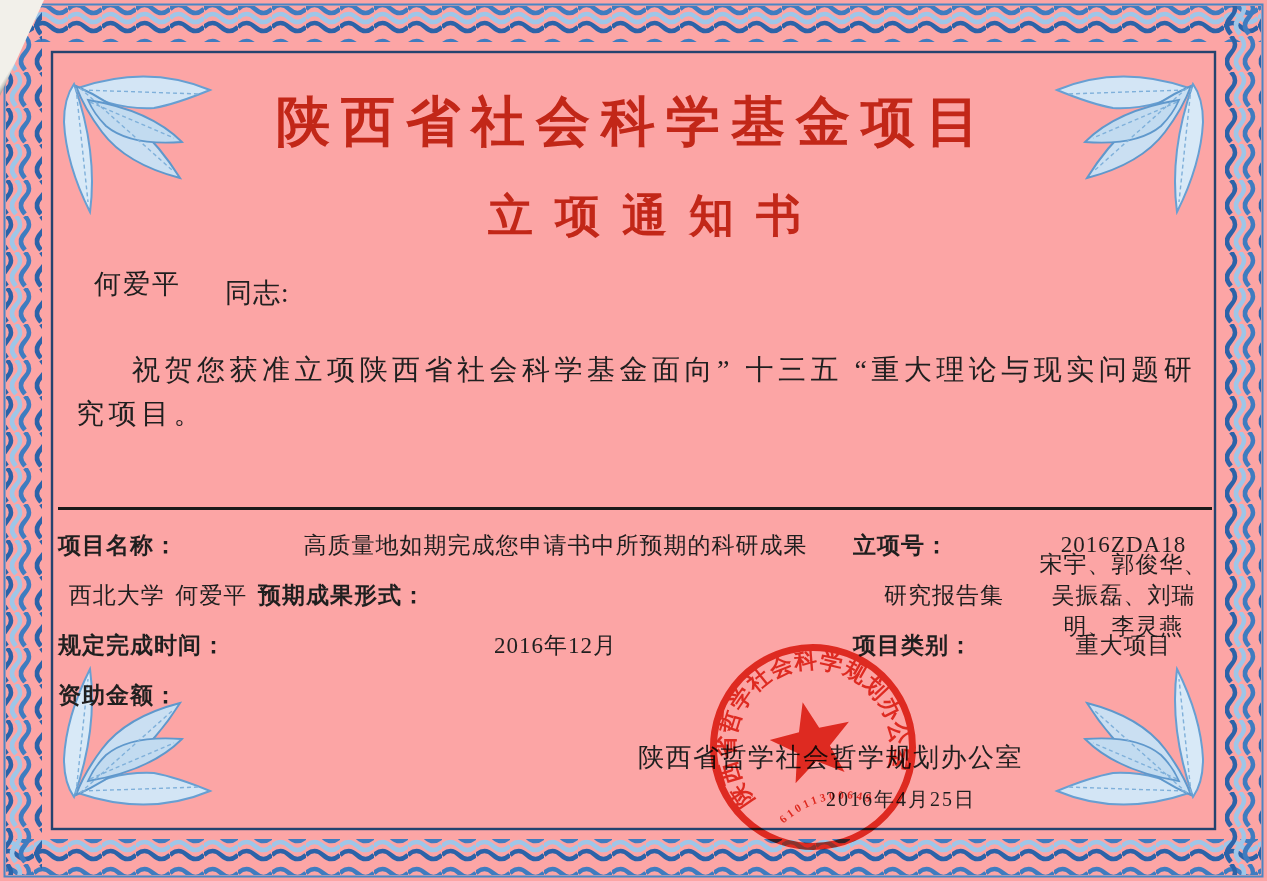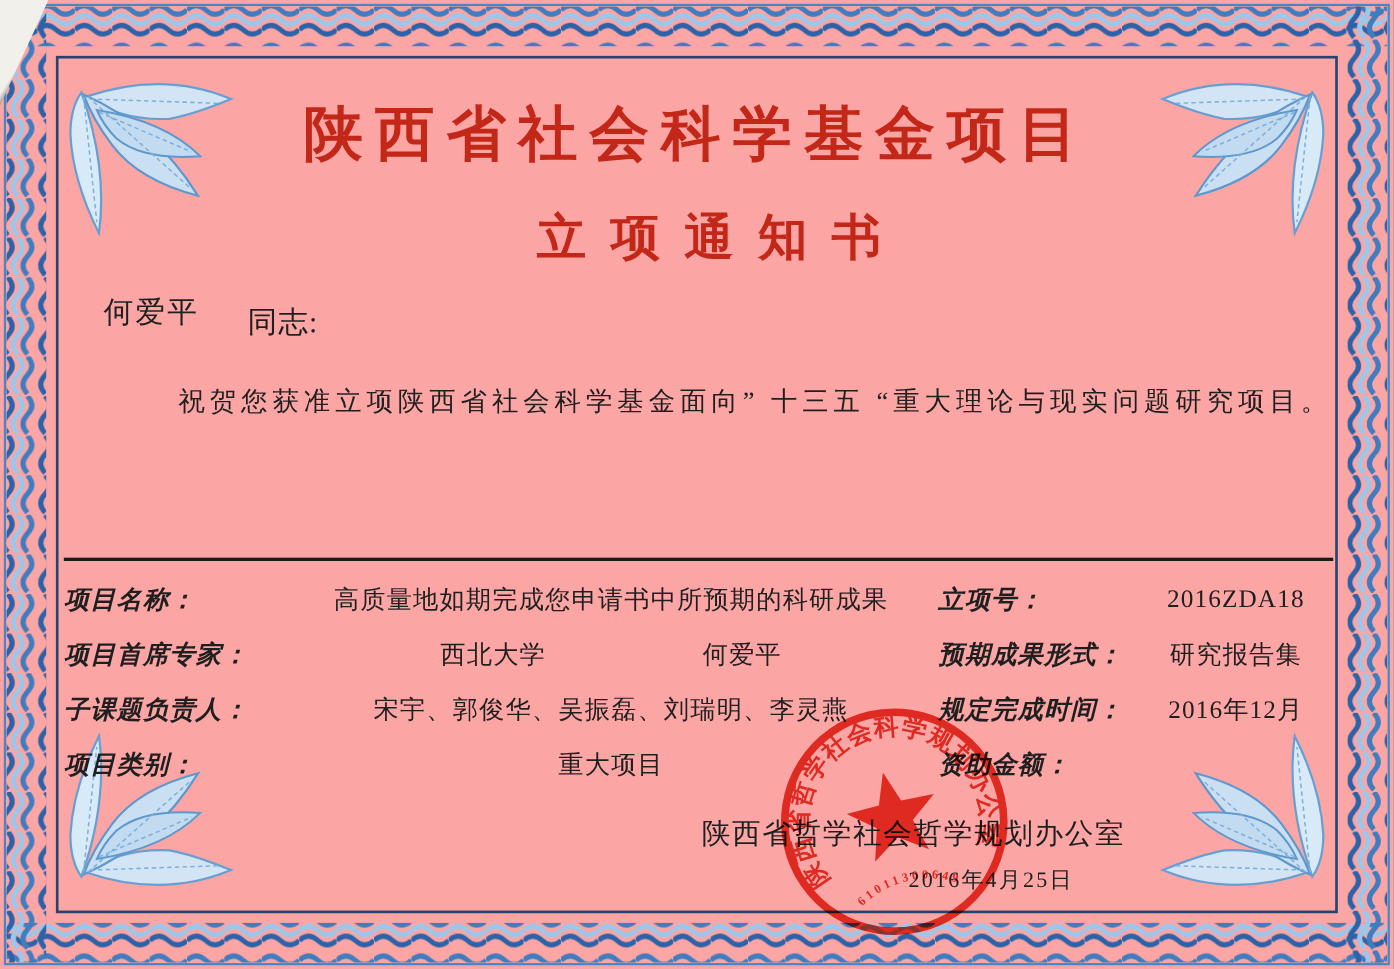--- a/index.html
+++ b/index.html
@@ -18,30 +18,30 @@
   .title1{
     position:absolute;top:86px;left:0;width:100%;text-align:center;
     font-size:54px;font-weight:700;color:#c22718;letter-spacing:11px;
   }
   .title2{
     position:absolute;top:186px;left:22px;width:100%;text-align:center;
     font-size:45px;font-weight:700;color:#c22718;letter-spacing:22px;
   }
   .greeting{position:absolute;top:266px;left:94px;font-size:27px;letter-spacing:2px;}
   .greeting .salutation{font-size:27px;margin-left:44px;position:relative;top:9px;letter-spacing:1px;}
-  .para{position:absolute;left:76px;right:56px;font-size:24px;letter-spacing:4.5px;line-height:44px;text-align:right;}
+  .para{position:absolute;left:76px;right:56px;font-size:28px;letter-spacing:4.5px;line-height:44px;}
   .para1{top:320px;text-indent:2em;}
   .para2{top:376px;text-indent:2em;}
   .divider{position:absolute;top:507px;left:58px;width:1154px;height:2.5px;background:#1b1b1b;z-index:1;}
   .fields{
     position:absolute;top:520px;left:58px;width:1154px;z-index:1;
     display:grid;grid-template-columns:200px 595px 182px 1fr;grid-auto-rows:50px;
     align-items:center;font-size:23px;letter-spacing:1px;
   }
-  .flabel{font-weight:700;font-style:italic;}
+  .flabel{font-weight:700;}
   .fvalue{text-align:center;}
   .fvalue-split{display:flex;justify-content:space-evenly;}
   .sign{position:absolute;top:740px;left:638px;font-size:26px;letter-spacing:1.5px;z-index:1;}
   .date{position:absolute;top:786px;left:826px;font-size:20px;letter-spacing:2px;z-index:1;}
   .seal{
     position:absolute;left:706px;top:640px;z-index:3;
     mix-blend-mode:multiply;opacity:.93;
     transform:rotate(-13deg);
   }
   .z1{position:absolute;z-index:1;}
@@ -95,29 +95,27 @@
   <p class="para para1 z1">祝贺您获准立项陕西省社会科学基金面向” 十三五 “重大理论与现实问题研究项目。</p>
 
   <div class="divider"></div>
 
   <div class="fields">
     <div class="flabel">项目名称：</div>
     <div class="fvalue">高质量地如期完成您申请书中所预期的科研成果</div>
     <div class="flabel">立项号：</div>
     <div class="fvalue">2016ZDA18</div>
 
-    <div class="flabel">项目首席专家：</div>
     <div class="fvalue fvalue-split">
       <span>西北大学</span>
       <span>何爱平</span>
     </div>
     <div class="flabel">预期成果形式：</div>
     <div class="fvalue">研究报告集</div>
 
-    <div class="flabel">子课题负责人：</div>
     <div class="fvalue">宋宇、郭俊华、吴振磊、刘瑞明、李灵燕</div>
     <div class="flabel">规定完成时间：</div>
     <div class="fvalue">2016年12月</div>
 
     <div class="flabel">项目类别：</div>
     <div class="fvalue">重大项目</div>
     <div class="flabel">资助金额：</div>
   </div>
 
   <div class="sign">陕西省哲学社会哲学规划办公室</div>

